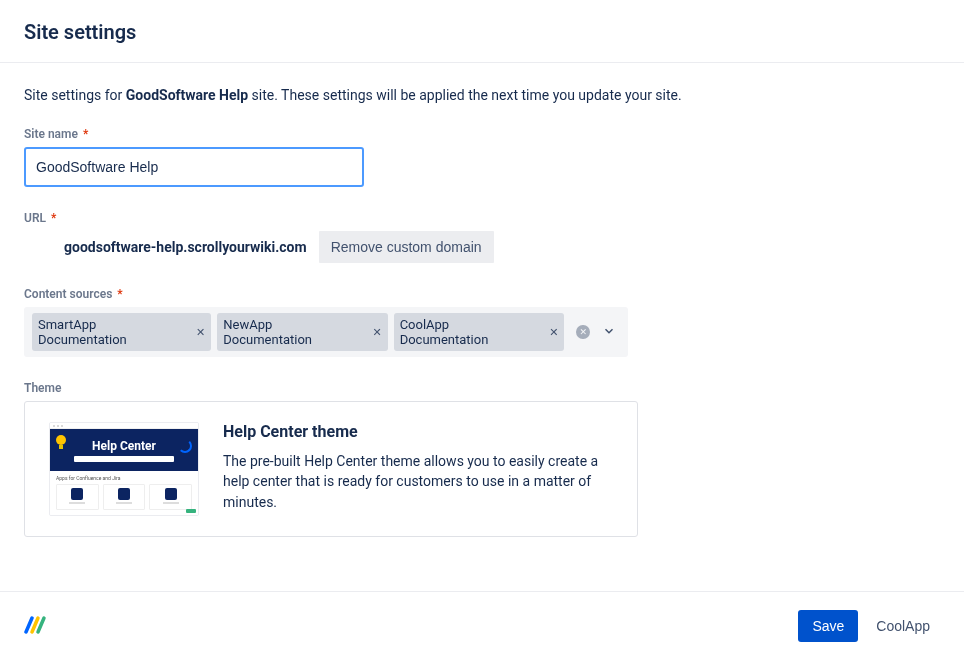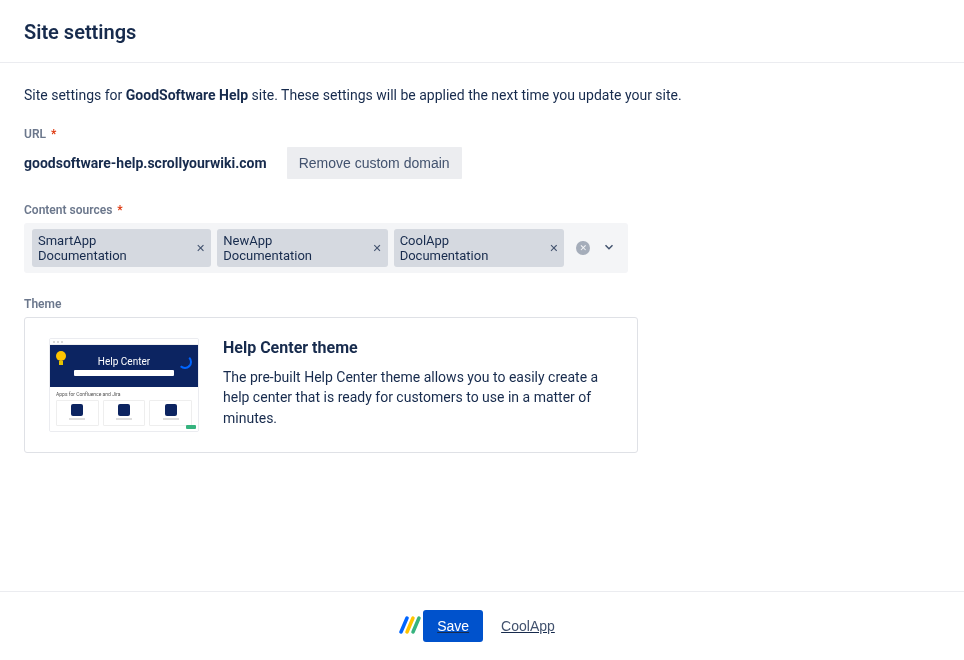--- a/index.html
+++ b/index.html
@@ -30,21 +30,21 @@
     .text-input {
       width: 340px;
       height: 40px;
       border: 2px solid #4C9AFF;
       border-radius: 3px;
       padding: 8px 10px;
       font-size: 14px;
       color: #172B4D;
       outline: none;
     }
-    .url-row { display: flex; align-items: center; gap: 20px; }
+    .url-row { display: flex; align-items: center; gap: 12px; margin-left: 40px; }
     .url-text { font-weight: 700; font-size: 14px; color: #172B4D; }
     .remove-btn {
       background: rgba(9, 30, 66, 0.08);
       border: none;
       border-radius: 1px;
       padding: 8px 12px;
       font-size: 14px;
       color: #42526E;
       cursor: pointer;
     }
@@ -118,21 +118,21 @@
     .thumb-hero {
       height: 42px;
       background: #0C2461;
       position: relative;
       display: flex;
       flex-direction: column;
       align-items:center;
       justify-content:center;
       gap:3px;
     }
-    .thumb-hero-title { color:#fff; font-size:10px; font-weight:400; }
+    .thumb-hero-title { color:#fff; font-size:12px; font-weight:700; }
     .thumb-search { width: 100px; height: 6px; background:#fff; border-radius:1px; }
     .thumb-bulb {
       position:absolute; left:6px; top:6px;
       width:10px; height:14px;
     }
     .thumb-bulb::before {
       content:""; position:absolute; top:0; left:0; width:10px; height:10px; background:#FFC400; border-radius:50%;
     }
     .thumb-bulb::after {
       content:""; position:absolute; bottom:0; left:3px; width:4px; height:4px; background:#E6C200;
@@ -153,22 +153,21 @@
     .thumb-card-line { width:16px; height:2px; background:#ddd; }
     .thumb-accent { position:absolute; right:2px; bottom:2px; width:10px; height:4px; background:#36B37E; border-radius:1px; }
     .theme-info { flex: 1; }
     .theme-title { font-weight: 700; font-size: 16px; margin-bottom: 10px; }
     .theme-desc { font-size: 14px; color: #172B4D; line-height: 1.45; }
     .footer {
       border-top: 1px solid #EBECF0;
       padding: 18px 24px;
       display: flex;
       align-items: center;
-      justify-content: center;
-      text-decoration: underline;
+      justify-content: space-between;
     }
     .footer-left { }
     .footer-logo-svg { width: 24px; height: 20px; }
     .footer-right { display:flex; gap:8px; align-items:center; }
     .btn-primary {
       background:#0052CC; color:#fff; border:none; border-radius:3px; padding:8px 14px; font-size:14px; font-weight:500; cursor:pointer;
     }
     .btn-link {
       background:transparent; border:none; color:#42526E; font-size:14px; padding:8px 10px; cursor:pointer;
     }
@@ -181,20 +180,27 @@
   <div class="header">
     <h1>Site settings</h1>
   </div>
 
   <div class="content">
 
     <p class="intro">
       <span>Site settings for </span><strong>GoodSoftware Help</strong><span> site. These settings will be applied the next time you update your site.</span>
     </p>
 
+    <div class="field">
+      <label class="field-label">
+        <span>Site name</span>
+        <span class="required">*</span>
+      </label>
+      <input type="text" class="text-input" value="GoodSoftware Help" style="">
+    </div>
 
     <div class="field">
       <label class="field-label">
         <span>URL</span>
         <span class="required">*</span>
       </label>
       <div class="url-row">
         <span class="url-text">goodsoftware-help.scrollyourwiki.com</span>
         <button class="remove-btn">Remove custom domain</button>
       </div>

